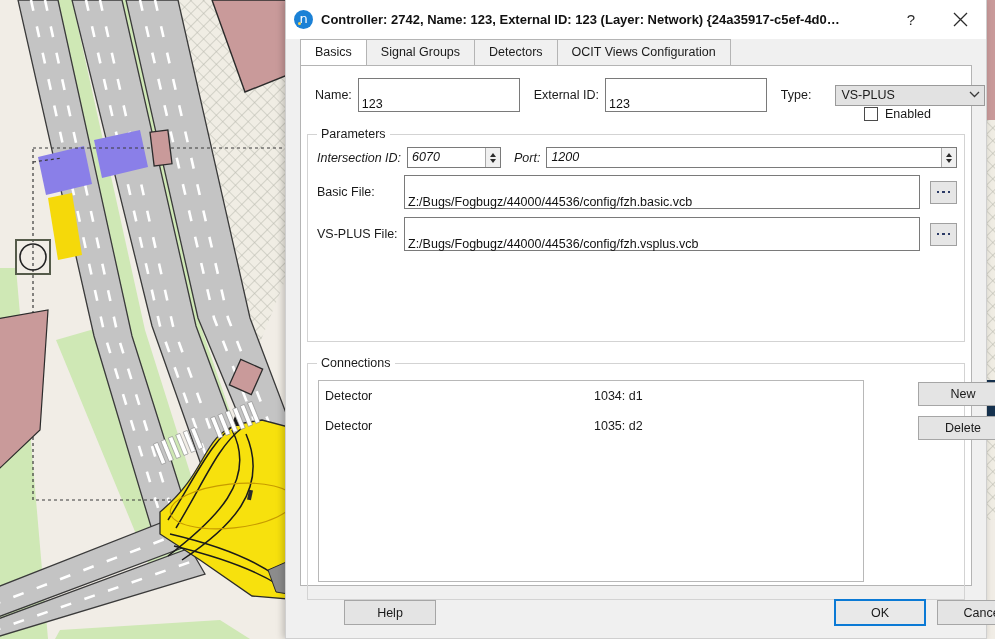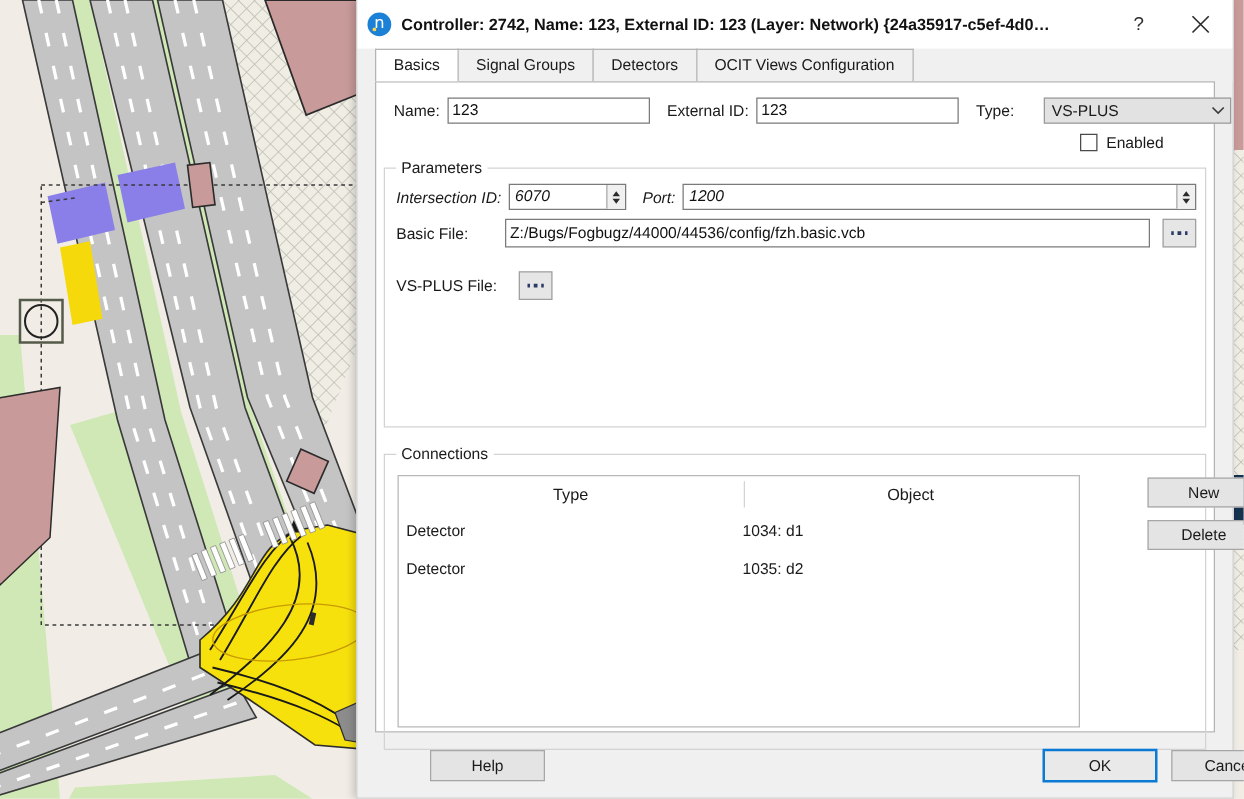--- a/index.html
+++ b/index.html
@@ -71,21 +71,21 @@
     border:1px solid #b4b4b4; border-top:1px solid #b4b4b4;
     position:relative; padding:12px 14px 10px 14px;
   }
 
   .row { display:flex; align-items:center; }
   .lbl { font-size:12.5px; color:#1a1a1a; white-space:nowrap; }
 
   .tfield {
     border:1px solid #7a7a7a; background:#ffffff; height:21px;
     font-family:"Liberation Sans", sans-serif; font-size:12.5px; color:#111;
-    padding:0 3px; line-height:19px; outline:none;
+    padding:16px 3px; line-height:19px; outline:none;
   }
   .combo {
     height:21px; border:1px solid #9a9a9a; background:#e2e2e2;
     display:flex; align-items:center; padding:0 3px 0 5px; font-size:12.5px;
     color:#1a1a1a; position:relative;
   }
   .combo .cb-label{ flex:1 1 auto; }
   .combo .chev { width:14px; text-align:center; color:#3a3a3a; font-size:9px; }
 
   .cbox-wrap { display:flex; align-items:center; }
@@ -315,37 +315,33 @@
         <div class="tfield" style="width:522px; height:23px; line-height:21px;">Z:/Bugs/Fogbugz/44000/44536/config/fzh.basic.vcb</div>
         <div class="dotsbtn" style="margin-left:10px;">
           <b></b>
             <b></b>
             <b></b>
         </div>
       </div>
 
       <div class="row" style="position:absolute; left:9px; top:82px; width:640px;">
         <span class="lbl" style="width:88px;">VS-PLUS File:</span>
+        <div class="tfield" style="width:522px; height:23px; line-height:21px;">Z:/Bugs/Fogbugz/44000/44536/config/fzh.vsplus.vcb</div>
         <div class="dotsbtn" style="margin-left:10px;">
           <b></b>
             <b></b>
             <b></b>
         </div>
       </div>
     </div>
 
     <div class="group" style="left:6px; top:297px; width:658px; height:237px;">
       <span class="g-title">Connections</span>
 
       <div class="tbl" style="left:10px; top:16px; width:546px; height:202px;">
-        <div class="hdr">
-          <div class="hc" style="width:276px;">Type</div>
-          <div class="sep" style="left:276px;"></div>
-          <div class="hc" style="width:270px;">Object</div>
-        </div>
         <div class="trow">
           <div class="c1" style="width:276px;">Detector</div>
           <div class="c2" style="width:270px;">1034: d1</div>
         </div>
         <div class="trow">
           <div class="c1" style="width:276px;">Detector</div>
           <div class="c2" style="width:270px;">1035: d2</div>
         </div>
       </div>
 

